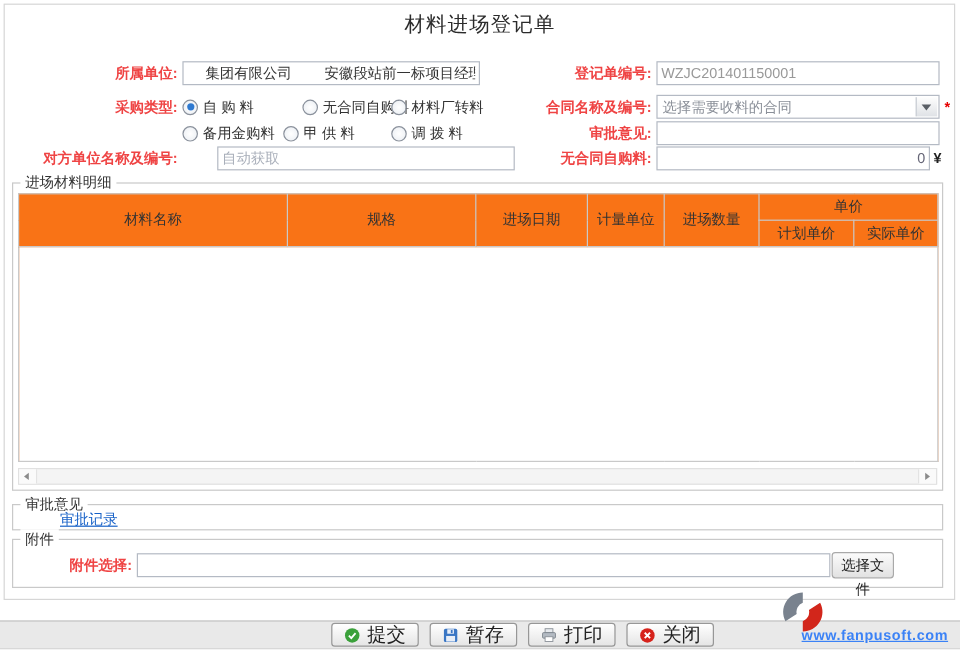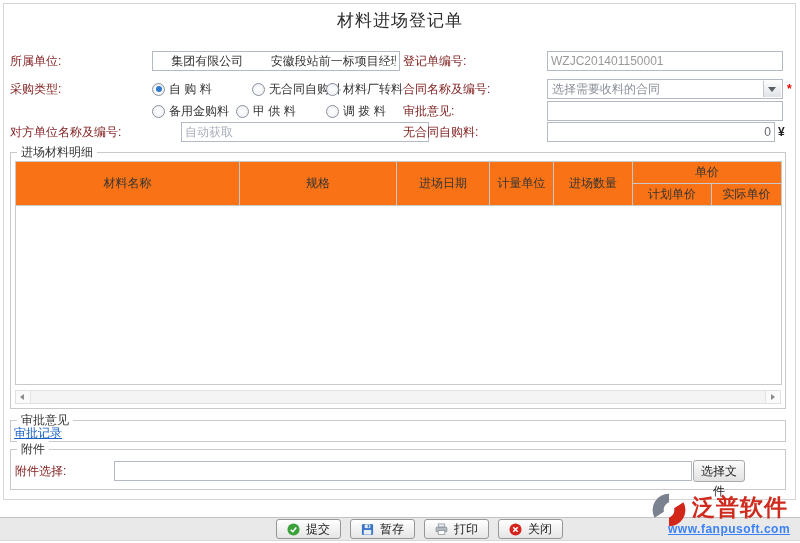--- a/index.html
+++ b/index.html
@@ -5,21 +5,21 @@
   html,body{margin:0;padding:0;}
   body{
     width:800px;height:543px;position:relative;overflow:hidden;
     background:#fff;color:#333;
     font-family:"Liberation Sans","DejaVu Sans",sans-serif;font-size:12px;
   }
   .panel{position:absolute;left:3px;top:3px;width:793px;height:497px;
     border:1px solid #d6d6d6;background:#fff;box-sizing:border-box;}
   .title{position:absolute;left:0;top:9px;width:800px;text-align:center;
     font-size:17px;color:#2b2b2b;letter-spacing:1px;}
-  .lbl{position:absolute;font-weight:normal;color:#7f1d1d;
+  .lbl{position:absolute;text-align:right;font-weight:bold;color:#ef4444;
     height:20px;line-height:20px;white-space:nowrap;}
   .lbl-left{left:10px;width:138px;}
   .lbl-right{left:403px;width:140px;}
   .inp{position:absolute;height:18px;border:1px solid #b4bac4;background:#fff;
     font:12px "Liberation Sans","DejaVu Sans",sans-serif;padding:0 3px;color:#333;margin:0;}
   .inp::placeholder{color:#a9afba;opacity:1;}
   .inp.gray{color:#999;}
   .inp.num{text-align:right;color:#667;}
   
   .radio-item{position:absolute;height:20px;display:flex;align-items:center;gap:4px;cursor:default;}
@@ -50,32 +50,32 @@
   .grid td.empty{height:178px;border-top:1px solid #c9c9c9;background:#fff;}
   
   .hscroll{position:absolute;left:4px;right:4px;bottom:4px;height:14px;background:#f4f4f4;
     border:1px solid #e1e1e1;box-sizing:border-box;}
   .sb-btn{position:absolute;top:0;width:14px;height:12px;background:#fafafa;}
   .sb-btn.left{left:0;border-right:1px solid #e3e3e3;}
   .sb-btn.right{right:0;border-left:1px solid #e3e3e3;}
   .sb-btn i{position:absolute;top:3px;width:0;height:0;display:block;}
   .sb-btn.left i{left:4px;border-top:3.5px solid transparent;border-bottom:3.5px solid transparent;border-right:4px solid #8b8b8b;}
   .sb-btn.right i{left:5px;border-top:3.5px solid transparent;border-bottom:3.5px solid transparent;border-left:4px solid #8b8b8b;}
-  .link{position:absolute;color:#1761c7;text-decoration:underline;cursor:pointer;white-space:nowrap;}
+  .link{position:absolute;color:#1761c7;text-decoration:underline;cursor:pointer;white-space:nowrap;margin-left:36px;}
   
   .file-btn{position:absolute;height:22px;line-height:20px;padding:0 6px;text-align:center;
     border:1px solid #a9a9a9;border-radius:3px;background:linear-gradient(#fbfbfb,#e2e2e2);
     color:#222;box-sizing:border-box;cursor:pointer;}
   
   .bottombar{position:absolute;left:0;top:517px;width:800px;height:22px;background:#e9e9e9;
     border-top:1px solid #c3c3c3;border-bottom:1px solid #d8d8d8;box-sizing:content-box;}
   .btn-row{position:absolute;left:276px;top:519px;display:flex;gap:9px;}
   .tb-btn{display:inline-flex;align-items:center;gap:6px;height:20px;padding:0 10px;
     border:1px solid #979797;border-radius:3px;background:linear-gradient(#ffffff,#e5e5e5);
-    font-size:12px;color:#222;cursor:pointer;box-sizing:border-box;white-space:nowrap;}
+    font-size:16px;color:#222;cursor:pointer;box-sizing:border-box;white-space:nowrap;}
   .tb-btn svg{display:block;}
   
   .logo{position:absolute;left:652px;top:491px;width:145px;height:48px;}
   .logo-swirl{position:absolute;left:0;top:2px;}
   .logo-name{position:absolute;left:40px;top:1px;font-size:23px;font-weight:bold;
     color:#cf2b1e;letter-spacing:1px;white-space:nowrap;}
   .logo-url{position:absolute;left:16px;top:31px;font-size:12px;font-weight:bold;
     color:#3b82f6;letter-spacing:0.5px;white-space:nowrap;text-decoration:underline;}
 </style>
 </head>
@@ -223,15 +223,14 @@
       </svg>
     <span>关闭</span>
   </span>
 </div>
 
 <div class="logo">
   <svg class="logo-swirl" width="34" height="34" viewBox="0 0 40 40">
     <path d="M20 1 A19 19 0 0 0 3 29 L14 22 A9.5 9.5 0 0 1 20 11 Z" fill="#79828e"></path>
     <path d="M20 39 A19 19 0 0 0 37 11 L26 18 A9.5 9.5 0 0 1 20 29 Z" fill="#d2261b"></path>
   </svg>
-  <span class="logo-name">泛普软件</span>
   <span class="logo-url">www.fanpusoft.com</span>
 </div>
 
 </body></html>

